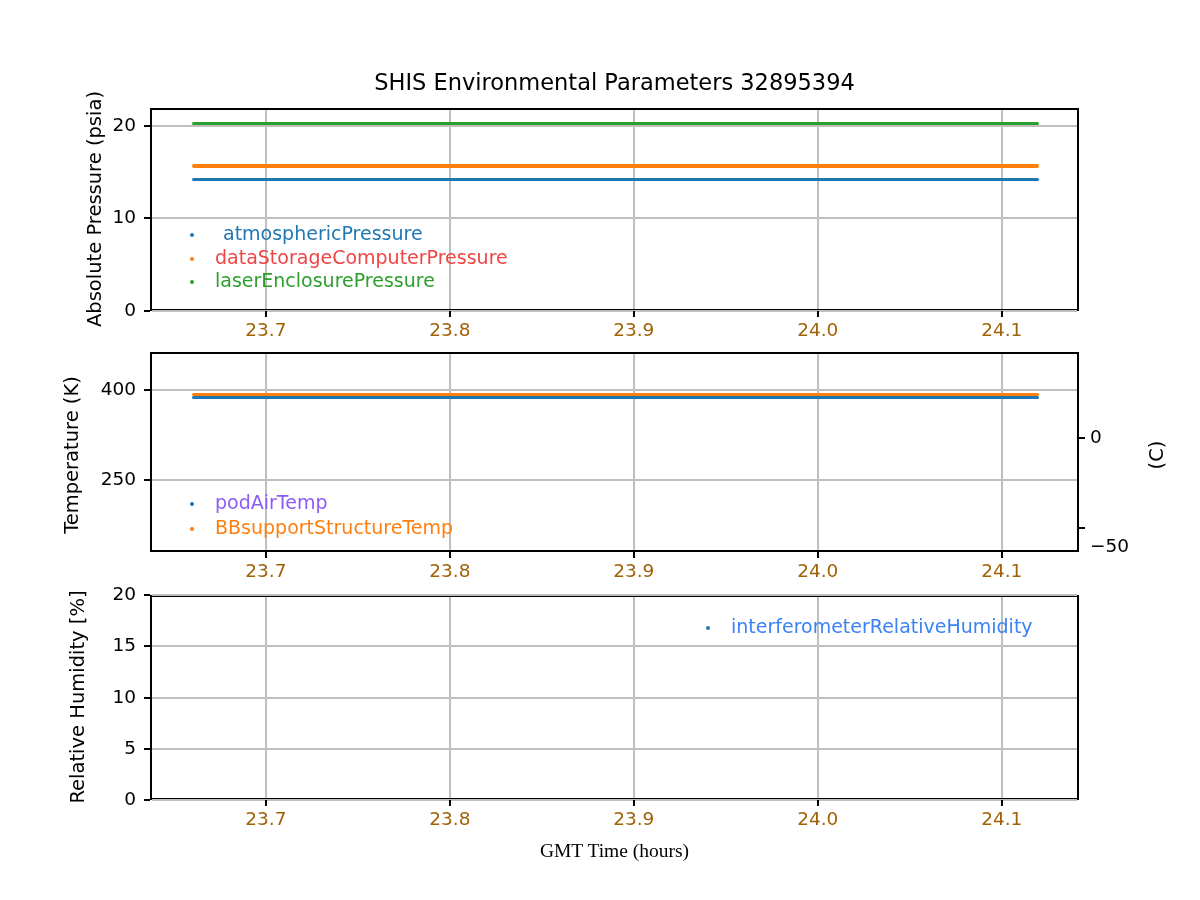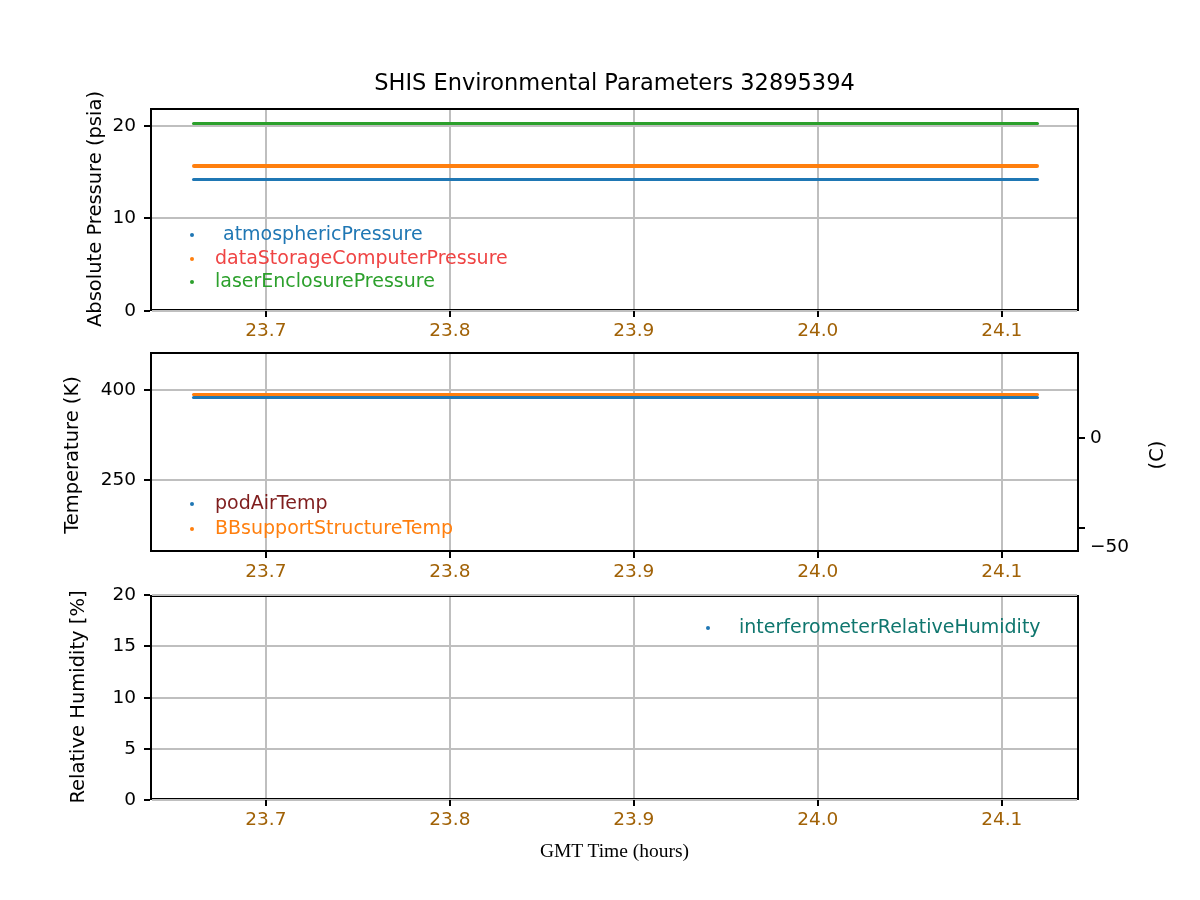--- a/index.html
+++ b/index.html
@@ -72,37 +72,37 @@
       <div class="gridline-v" style="left: 112.895px; background: rgb(191, 191, 191);"></div>
       <div class="gridline-v" style="left: 296.855px; background: rgb(191, 191, 191);"></div>
       <div class="gridline-v" style="left: 480.816px; background: rgb(191, 191, 191);"></div>
       <div class="gridline-v" style="left: 664.776px; background: rgb(191, 191, 191);"></div>
       <div class="gridline-v" style="left: 848.737px; background: rgb(191, 191, 191);"></div>
       <div class="gridline-h" style="top: 124.802px; background: rgb(191, 191, 191);"></div>
       <div class="gridline-h" style="top: 35.1792px; background: rgb(191, 191, 191);"></div>
       <div class="series-line" style="left: 40.3109px; width: 846.218px; top: 42.2868px; height: 3.2px; background: rgb(31, 119, 180);"></div>
       <div class="series-line" style="left: 40.3109px; width: 846.218px; top: 38.8811px; height: 3.2px; background: rgb(255, 127, 14);"></div>
       <div class="legend-dot" style="left: 38px; top: 148px; width: 4px; height: 4px; background: rgb(31, 119, 180);"></div>
-      <div class="legend-label" style="left: 63px; top: 137px; color: #7f1d1d;">podAirTemp</div>
+      <div class="legend-label" style="left: 63px; top: 137px; color: #8b5cf6;">podAirTemp</div>
       <div class="legend-dot" style="left: 38px; top: 173px; width: 4px; height: 4px; background: rgb(255, 127, 14);"></div>
       <div class="legend-label" style="left: 63px; top: 162px; color: rgb(255, 127, 14);">BBsupportStructureTemp</div>
     </div>
   <div class="panel" id="panel-2" style="left: 150px; top: 595px; width: 929px; height: 205px;">
       <div class="gridline-v" style="left: 112.895px; background: rgb(191, 191, 191);"></div>
       <div class="gridline-v" style="left: 296.855px; background: rgb(191, 191, 191);"></div>
       <div class="gridline-v" style="left: 480.816px; background: rgb(191, 191, 191);"></div>
       <div class="gridline-v" style="left: 664.776px; background: rgb(191, 191, 191);"></div>
       <div class="gridline-v" style="left: 848.737px; background: rgb(191, 191, 191);"></div>
       <div class="gridline-h" style="top: 202px; background: rgb(191, 191, 191);"></div>
       <div class="gridline-h" style="top: 150.75px; background: rgb(191, 191, 191);"></div>
       <div class="gridline-h" style="top: 99.5px; background: rgb(191, 191, 191);"></div>
       <div class="gridline-h" style="top: 48.25px; background: rgb(191, 191, 191);"></div>
       <div class="gridline-h" style="top: -3px; background: rgb(191, 191, 191);"></div>
       <div class="legend-dot" style="left: 554px; top: 29px; width: 4px; height: 4px; background: rgb(31, 119, 180);"></div>
-      <div class="legend-label" style="left: 579px; top: 18px; color: #0f766e; margin-left: 8px;">interferometerRelativeHumidity</div>
+      <div class="legend-label" style="left: 579px; top: 18px; color: #3b82f6;">interferometerRelativeHumidity</div>
     </div>
 
   <div class="axis-label-y" style="left:94px; top:209px;">Absolute Pressure (psia)</div>
   <div class="axis-label-y" style="left:71px; top:455px;">Temperature (K)</div>
   <div class="axis-label-y" style="left:1156px; top:455px;">(C)</div>
   <div class="axis-label-y" style="left:77px; top:697px;">Relative Humidity [%]</div>
   <div class="axis-label-x" style="top:840px;font-family:Liberation Serif, serif;">GMT Time (hours)</div>
 <div class="tick" style="left: 264.895px; top: 310.5px; width: 2px; height: 6px;"></div>
     <div class="tick-label-x" style="left: 230.895px; top: 318.5px;">23.7</div>
     <div class="tick" style="left: 448.855px; top: 310.5px; width: 2px; height: 6px;"></div>

